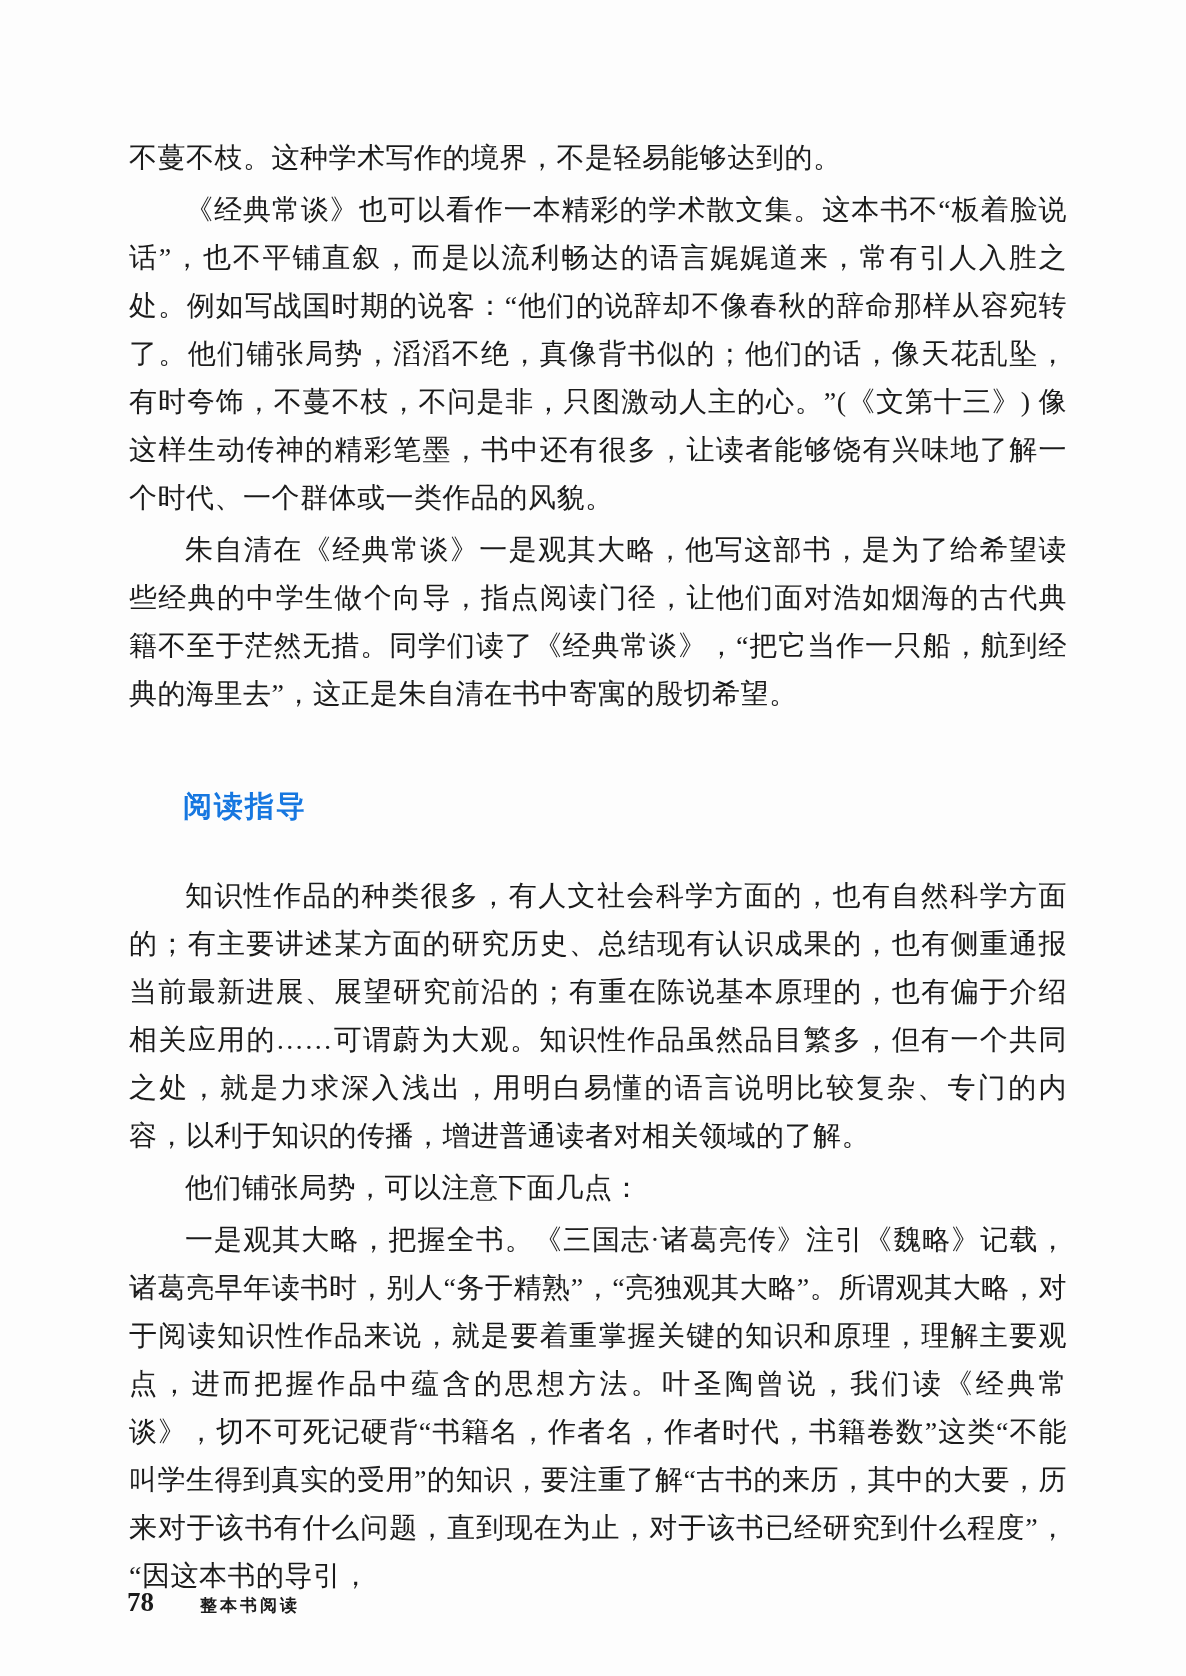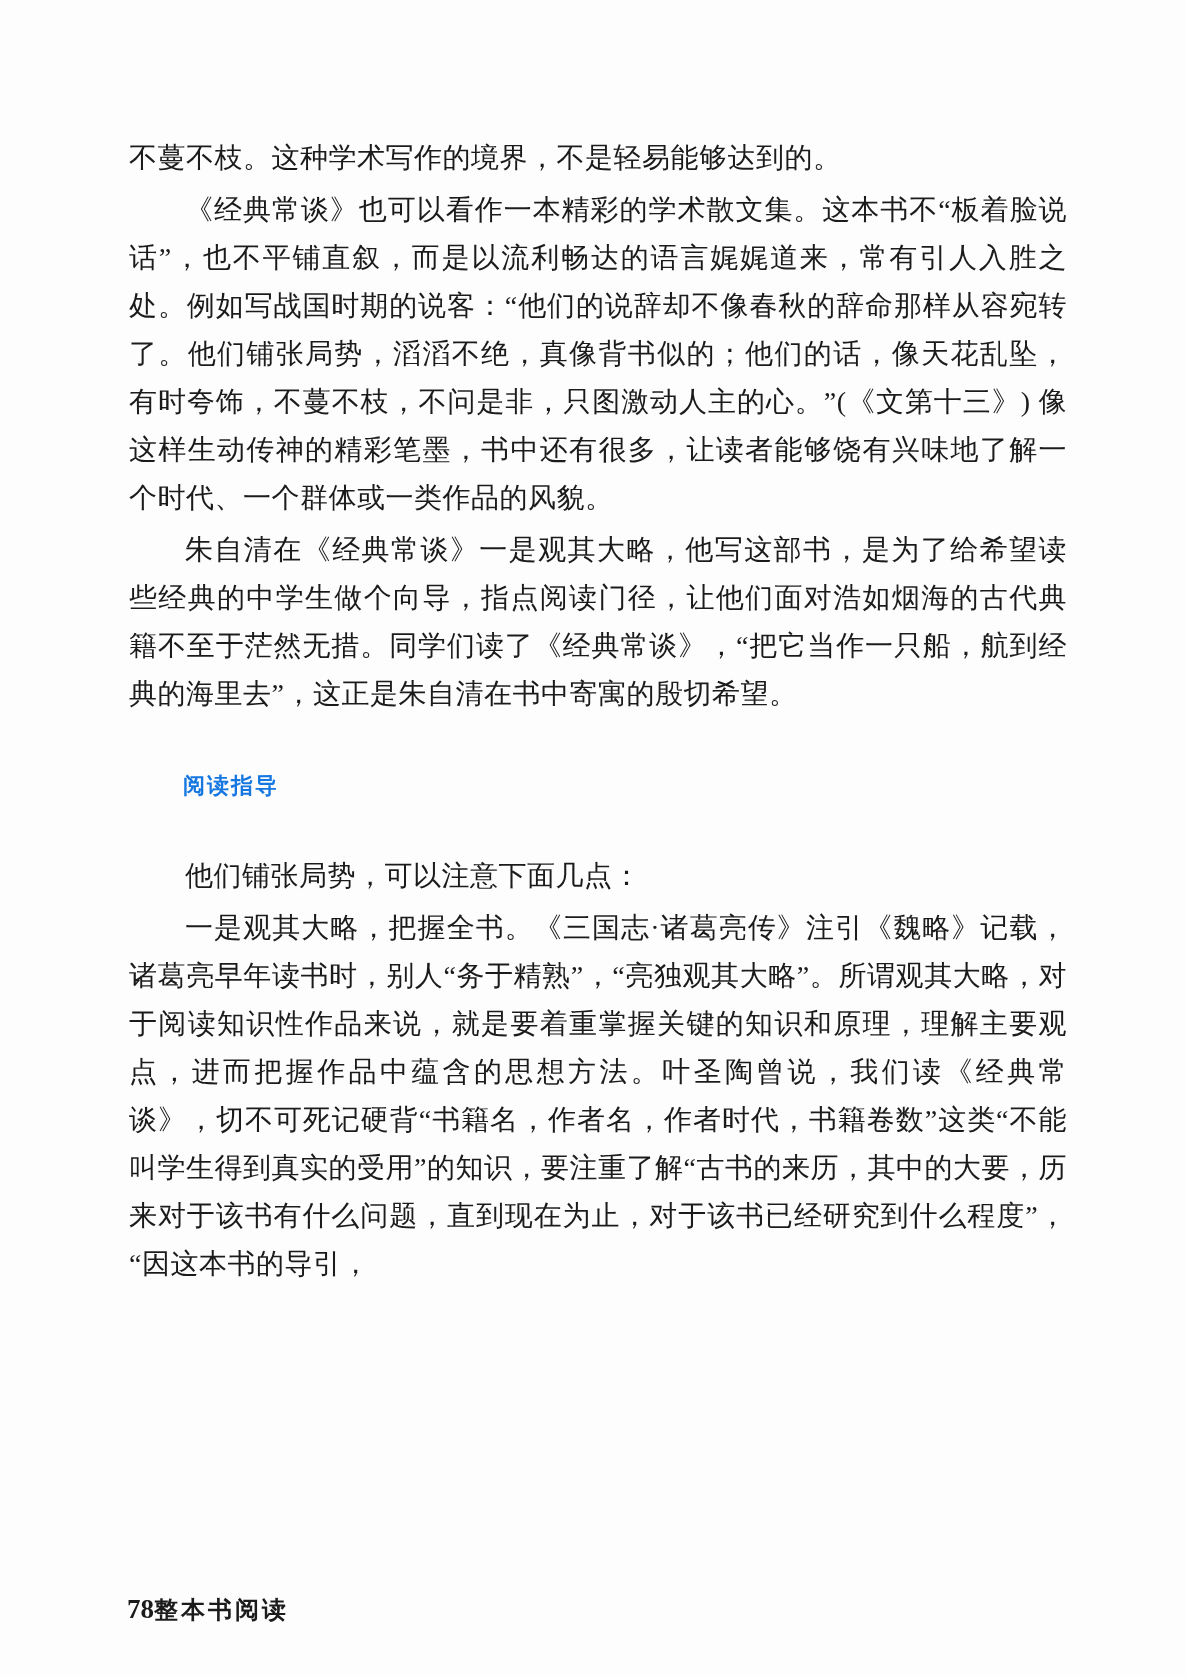--- a/index.html
+++ b/index.html
@@ -37,61 +37,63 @@
     text-justify:inter-ideograph;
     text-indent:2em;
     letter-spacing:0.5px;
   }
   .para.no-indent{
     text-indent:0;
   }
   .section-heading{
     font-family:"Liberation Sans","DejaVu Sans",sans-serif;
     color:var(--heading-blue);
-    font-size:22px;
+    font-size:29px;
     line-height:40px;
     font-weight:700;
-    margin:48px 0 46px 58px;
+    margin:68px 0 46px 58px;
     letter-spacing:2px;
   }
   .page-footer{
     position:absolute;
     left:127px;
     top:1582px;
     display:flex;
     align-items:baseline;
+    gap:46px;
   }
   .page-number{
     font-family:"Liberation Serif","DejaVu Serif",serif;
     font-size:27px;
     font-weight:700;
   }
   .footer-title{
     font-family:"Liberation Sans","DejaVu Sans",sans-serif;
-    font-size:24px;
+    font-size:17px;
     font-weight:700;
     letter-spacing:3px;
     margin-top:12px;
   }
 </style>
 </head>
 <body>
 
 <div class="page">
 
   <main class="content">
 
     <p class="para no-indent">不蔓不枝。这种学术写作的境界，不是轻易能够达到的。</p>
 
     <p class="para">《经典常谈》也可以看作一本精彩的学术散文集。这本书不“板着脸说话”，也不平铺直叙，而是以流利畅达的语言娓娓道来，常有引人入胜之处。例如写战国时期的说客：“他们的说辞却不像春秋的辞命那样从容宛转了。他们铺张局势，滔滔不绝，真像背书似的；他们的话，像天花乱坠，有时夸饰，不蔓不枝，不问是非，只图激动人主的心。”(《文第十三》) 像这样生动传神的精彩笔墨，书中还有很多，让读者能够饶有兴味地了解一个时代、一个群体或一类作品的风貌。</p>
 
     <p class="para">朱自清在《经典常谈》一是观其大略，他写这部书，是为了给希望读些经典的中学生做个向导，指点阅读门径，让他们面对浩如烟海的古代典籍不至于茫然无措。同学们读了《经典常谈》，“把它当作一只船，航到经典的海里去”，这正是朱自清在书中寄寓的殷切希望。</p>
 
     <h2 class="section-heading">阅读指导</h2>
 
+    <p class="para">知识性作品的种类很多，有人文社会科学方面的，也有自然科学方面的；有主要讲述某方面的研究历史、总结现有认识成果的，也有侧重通报当前最新进展、展望研究前沿的；有重在陈说基本原理的，也有偏于介绍相关应用的……可谓蔚为大观。知识性作品虽然品目繁多，但有一个共同之处，就是力求深入浅出，用明白易懂的语言说明比较复杂、专门的内容，以利于知识的传播，增进普通读者对相关领域的了解。</p>
 
     <p class="para">他们铺张局势，可以注意下面几点：</p>
 
     <p class="para">一是观其大略，把握全书。《三国志·诸葛亮传》注引《魏略》记载，诸葛亮早年读书时，别人“务于精熟”，“亮独观其大略”。所谓观其大略，对于阅读知识性作品来说，就是要着重掌握关键的知识和原理，理解主要观点，进而把握作品中蕴含的思想方法。叶圣陶曾说，我们读《经典常谈》，切不可死记硬背“书籍名，作者名，作者时代，书籍卷数”这类“不能叫学生得到真实的受用”的知识，要注重了解“古书的来历，其中的大要，历来对于该书有什么问题，直到现在为止，对于该书已经研究到什么程度”，“因这本书的导引，</p>
 
   </main>
 
   <footer class="page-footer">
     <span class="page-number">78</span>
     <span class="footer-title">整本书阅读</span>

